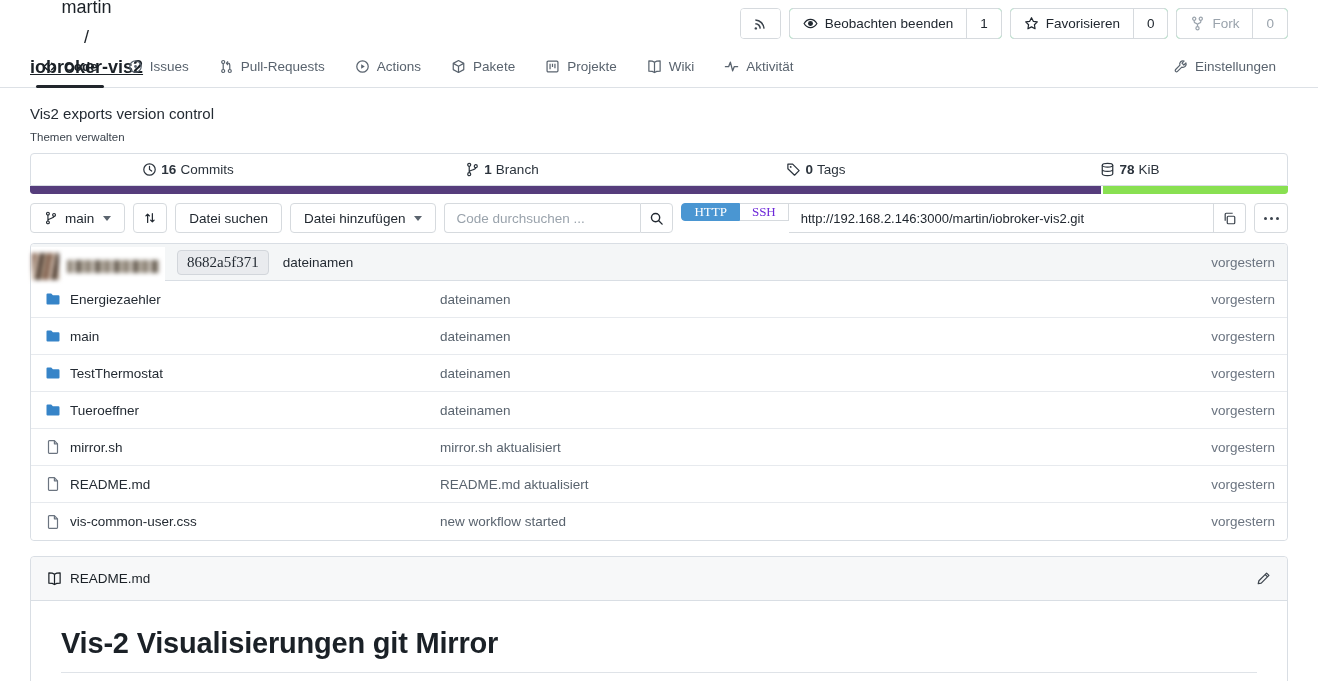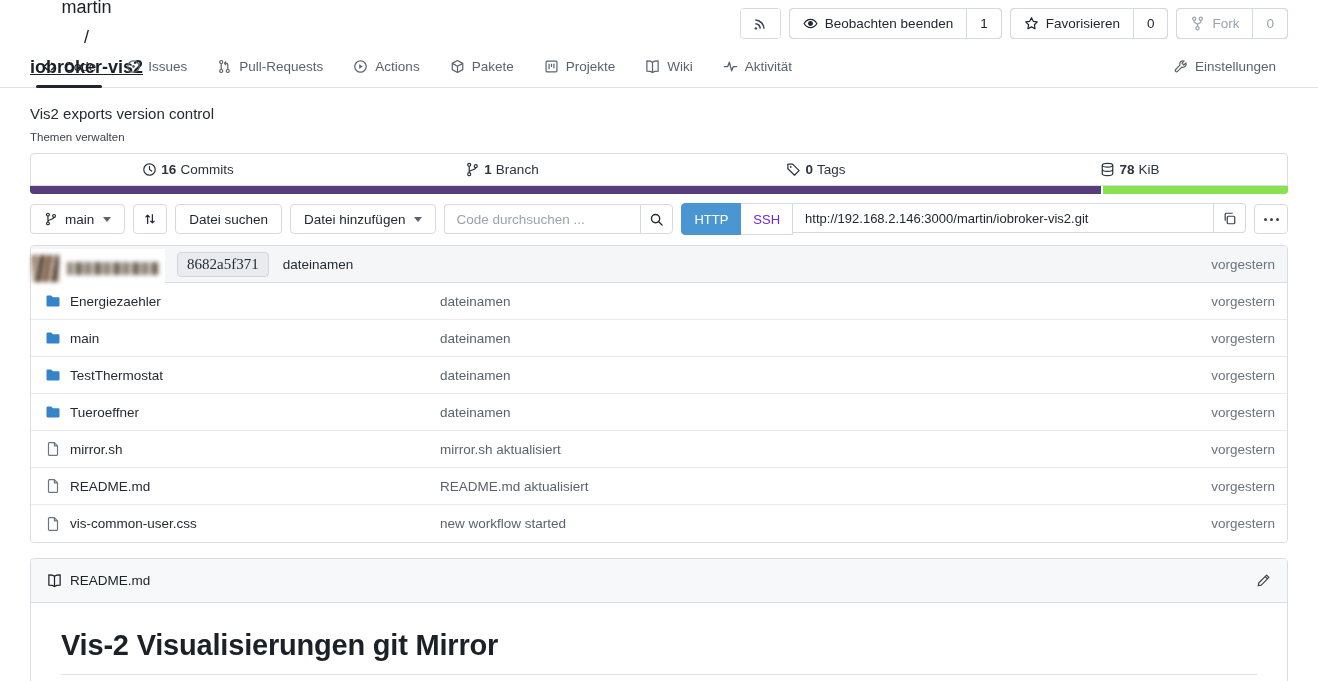--- a/index.html
+++ b/index.html
@@ -17,21 +17,21 @@
   .topbar-actions { margin-left:auto; display:flex; gap:8px; }
   .btn-group { display:flex; border:1px solid #d6dade; border-radius:4px; overflow:hidden; background:#22c55e; height:31px;text-align:right; }
   .seg { display:flex; align-items:center; gap:7px; padding:0 13px; font-size:13.5px; color:#212830; background:#fff; cursor:pointer; }
   .seg + .seg { border-left:1px solid #d6dade; }
   .seg.icon-only { padding:0 12px; }
   .seg.muted { color:#9aa3ac; }
 
   
   .tabbar { display:flex; align-items:stretch; gap:6px; padding:0 30px; height:42px; border-bottom:1px solid #dde1e6; }
   .tab { display:flex; align-items:center; gap:7px; padding:0 12px; font-size:13.5px; color:#59636e; cursor:pointer; position:relative; }
-  .tab.active { color:#1b2127; font-weight:400; }
+  .tab.active { color:#1b2127; font-weight:700; }
   .tab.active::after { content:""; position:absolute; left:6px; right:6px; bottom:-1px; height:3px; background:#21262c; border-radius:2px; }
   .tab.settings { margin-left:auto; }
 
   
   .content { padding:12px 30px 0; }
   .desc { font-size:15px; color:#242b33; margin-top:5px; }
   .topics { font-size:11.5px; color:#3c444d; margin-top:9px; cursor:pointer; }
 
   .stats-box { margin-top:10px; display:flex; border:1px solid #d9dee4; border-radius:4px 4px 0 0; height:33px; }
   .stat { flex:1; display:flex; align-items:center; justify-content:center; gap:4px; font-size:13.5px; color:#2b333c; cursor:pointer; }
@@ -43,21 +43,21 @@
 
   
   .toolbar { display:flex; align-items:center; margin-top:9px; gap:8px; }
   .tbtn { display:flex; align-items:center; gap:7px; height:30px; padding:0 13px; border:1px solid #d6dade; border-radius:4px; background:#fff; font-size:13.5px; color:#212830; cursor:pointer; white-space:nowrap; }
   .caret { width:0; height:0; border-left:4px solid transparent; border-right:4px solid transparent; border-top:5px solid #5b646e; margin-left:2px; }
   .search-group { display:flex;align-items:center; }
   .search-input { height:30px; width:196px; border:1px solid #d6dade; border-right:none; border-radius:4px 0 0 4px; padding:0 11px; font-size:13.5px; color:#212830; font-family:"Liberation Sans", sans-serif; outline:none; }
   .search-input::placeholder { color:#9aa3ac; }
   .search-btn { width:33px; height:30px; border:1px solid #d6dade; border-radius:0 4px 4px 0; background:#fff; display:flex; align-items:center; justify-content:center; cursor:pointer; }
   .clone-group { display:flex; flex:1; }
-  .proto { height:32px; padding:0 12px; display:flex; align-items:center; font-size:13px; border:1px solid #d6dade; background:#fff; cursor:pointer; }
+  .proto { height:18px; padding:0 12px; display:flex; align-items:center; font-size:13px; border:1px solid #d6dade; background:#fff; cursor:pointer;font-family:Liberation Serif, serif; }
   .proto.http { background:#4a96d2; border-color:#4a96d2; color:#fff; border-radius:4px 0 0 4px; font-weight:400; }
   .proto.ssh { border-left:none; color:#6d28d9; }
   .clone-url { flex:1; height:30px; border:1px solid #d6dade; border-left:none; padding:0 12px; font-size:13px; color:#212830; font-family:"Liberation Sans", sans-serif; outline:none; background:#fff; }
   .copy-btn { width:32px; height:30px; border:1px solid #d6dade; border-left:none; border-radius:0 4px 4px 0; background:#fff; display:flex; align-items:center; justify-content:center; cursor:pointer; color:#3c444d; }
   .more-btn { width:34px; height:30px; border:1px solid #d6dade; border-radius:4px; background:#fff; display:flex; align-items:center; justify-content:center; gap:3px; cursor:pointer; }
   .dot { width:3px; height:3px; border-radius:50%; background:#3c444d; }
 
   
   .file-box { margin-top:10px; border:1px solid #d9dee4; border-radius:4px; }
   .commit-row { position:relative; display:flex; align-items:center; height:37px; background:#f4f6f7; border-radius:4px 4px 0 0; border-bottom:1px solid #d9dee4; padding:0 12px 0 0; }

